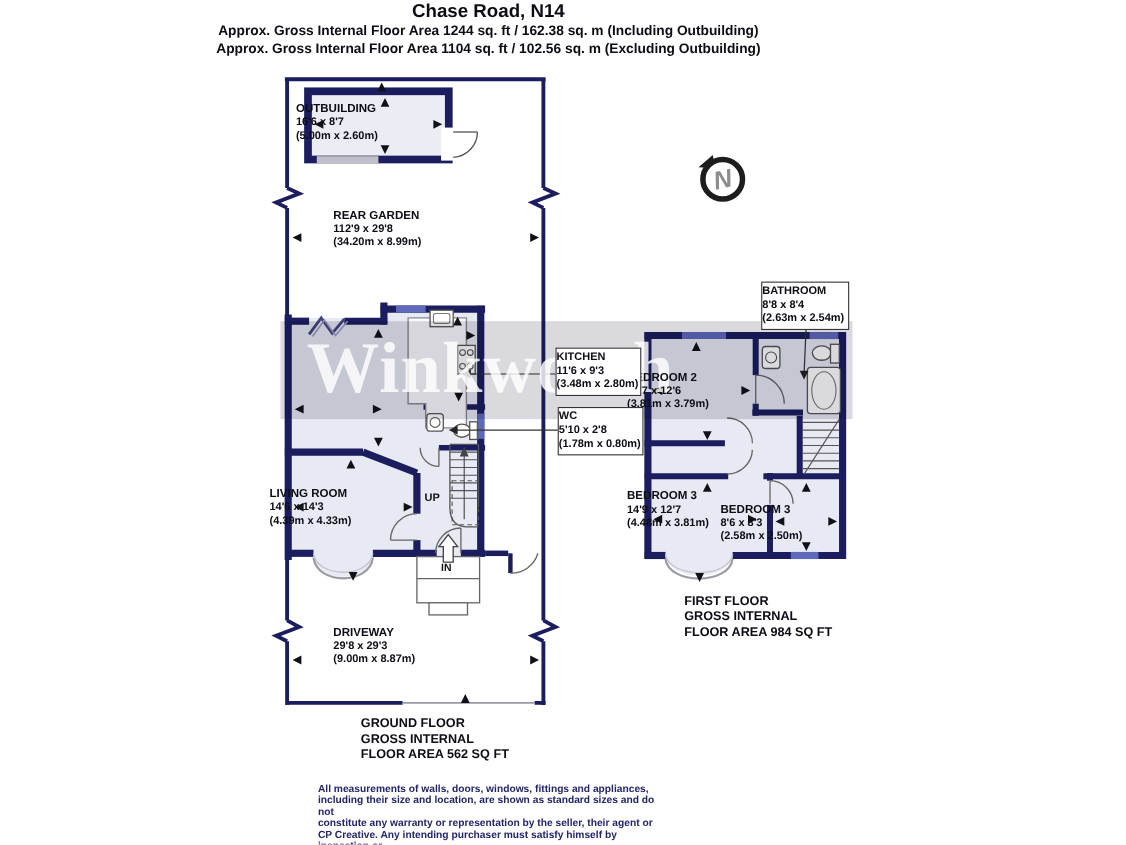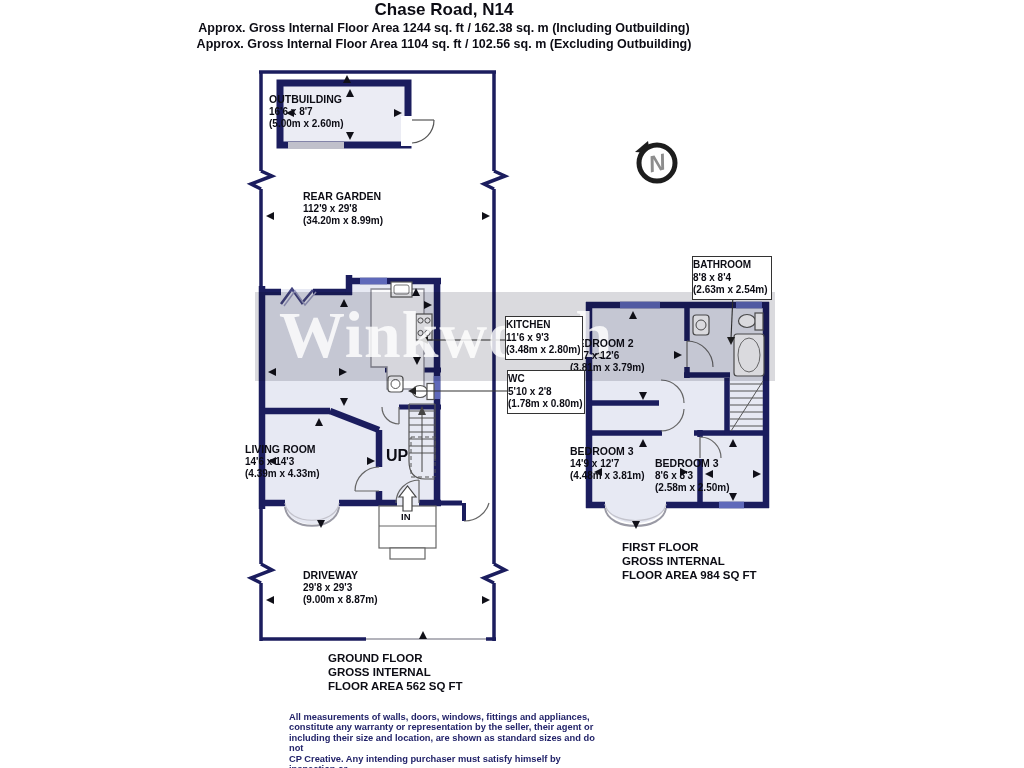--- a/index.html
+++ b/index.html
@@ -17,21 +17,21 @@
          letter-spacing:1px;pointer-events:none;}
   .room-label{position:absolute;width:150px;margin-left:-75px;
               font-weight:bold;}
   .room-label .nm{font-size:10.5px;line-height:12.5px;}
   .room-label .dm{font-size:10px;line-height:12px;}
   .lbl-box{position:absolute;background:#fff;border:1.5px solid #333;text-align:left;
            font-weight:bold;padding:2px 0;}
   .lbl-box .nm{font-size:10px;line-height:12.5px;}
   .lbl-box .dm{font-size:10px;line-height:12.5px;}
   .floor-sum{position:absolute;font-size:11.5px;font-weight:bold;line-height:14px;}
-  .tiny{position:absolute;font-size:16px;font-weight:bold;}
+  .tiny{position:absolute;font-size:10px;font-weight:bold;}
   .disc{position:absolute;left:289px;top:712px;width:310px;color:#23246a;
         font-size:9.3px;font-weight:bold;line-height:10.4px;}
 </style>
 </head>
 <body>
 
 <div class="canvas">
 
   <div class="hdr">
     <div class="title">Chase Road, N14</div>
@@ -304,19 +304,19 @@
     <div>FLOOR AREA 562 SQ FT</div>
   </div>
   <div class="floor-sum" style="left:622px;top:540px;">
     <div>FIRST FLOOR</div>
     <div>GROSS INTERNAL</div>
     <div>FLOOR AREA 984 SQ FT</div>
   </div>
 
   <div class="disc">
     <div>All measurements of walls, doors, windows, fittings and appliances,</div>
+    <div>including their size and location, are shown as standard sizes and do not</div>
     <div>constitute any warranty or representation by the seller, their agent or</div>
-    <div>including their size and location, are shown as standard sizes and do not</div>
     <div>CP Creative. Any intending purchaser must satisfy himself by inspection or</div>
 
   </div>
 
 </div>
 
 </body></html>

